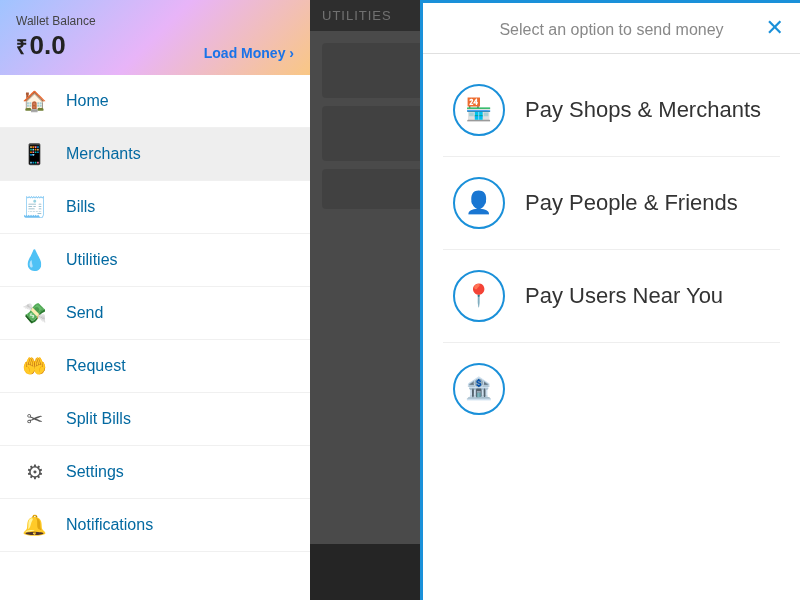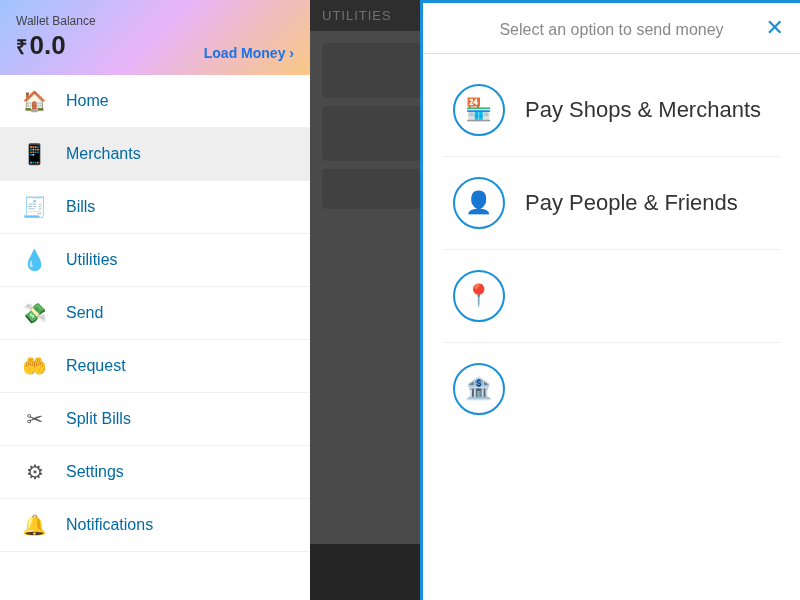--- a/index.html
+++ b/index.html
@@ -316,20 +316,21 @@
         <span class="option-label">Pay Shops &amp; Merchants</span>
       </div>
 
       <div class="option-item">
         <div class="option-icon-circle">👤</div>
         <span class="option-label">Pay People &amp; Friends</span>
       </div>
 
       <div class="option-item">
         <div class="option-icon-circle">📍</div>
+        <span class="option-label">Pay Users Near You</span>
       </div>
 
       <div class="option-item">
         <div class="option-icon-circle">🏦</div>
       </div>
 
     </div>
   </div>
 </div>
 

